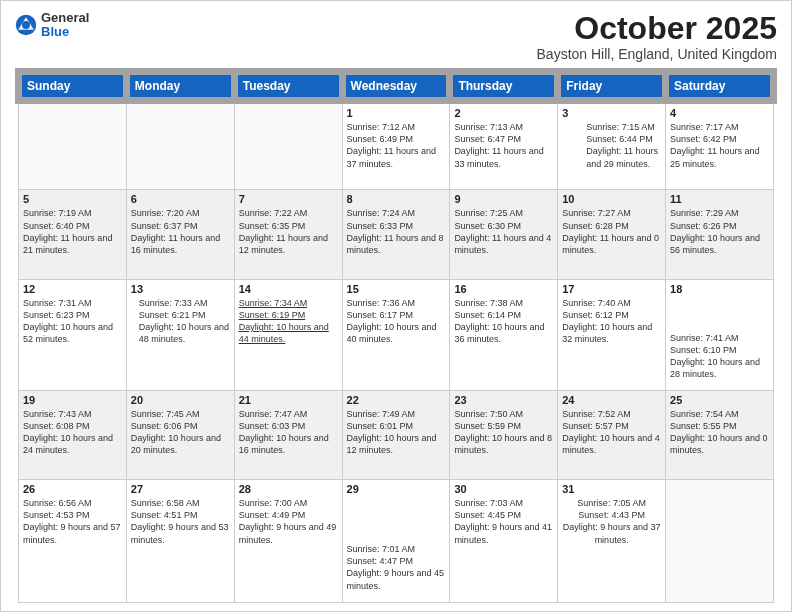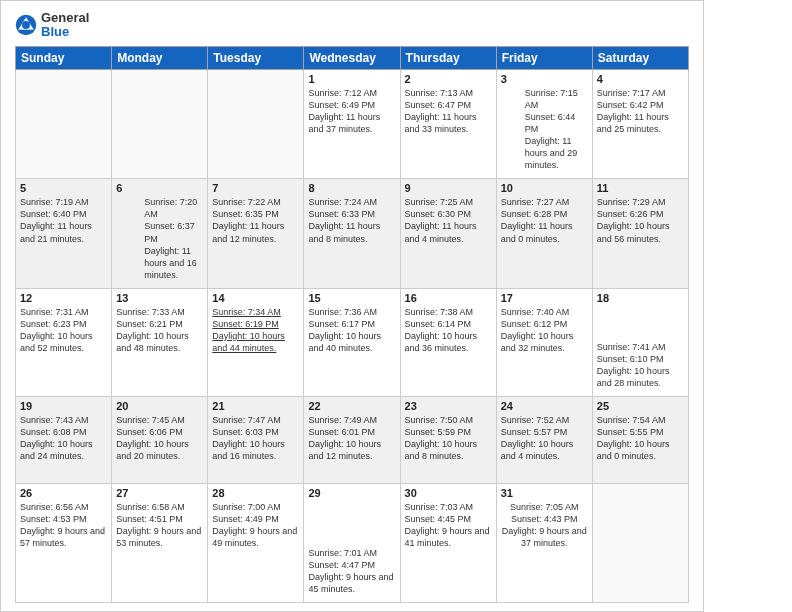--- a/index.html
+++ b/index.html
@@ -4,21 +4,21 @@
   <style>
     * { margin: 0; padding: 0; box-sizing: border-box; }
     body {
       font-family: Arial, sans-serif;
       background: #fff;
       width: 792px;
       height: 612px;
       overflow: hidden;
     }
     .page {
-      width: 704px;
+      width: 792px;
       height: 612px;
       background: #fff;
       border: 1px solid #ccc;
       display: flex;
       flex-direction: column;
       padding: 10px 14px 8px 14px;
     }
     .header {
       display: flex;
       justify-content: space-between;
@@ -61,21 +61,21 @@
       width: 100%;
       table-layout: fixed;
     }
     .calendar th {
       background: #1565c0;
       color: #fff;
       font-size: 12px;
       font-weight: bold;
       text-align: left;
       padding: 4px 5px;
-      border: 1px solid #a3a3a3;
+      border: 7px solid #a3a3a3;
     }
     .calendar td {
       border: 1px solid #ccc;
       vertical-align: top;
       padding: 3px 4px;
       font-size: 9.5px;
       color: #333;
       height: 84px;
       width: calc(100% / 7);
     }
@@ -110,20 +110,24 @@
     <div class="logo">
       <svg class="logo-icon" viewBox="0 0 28 28">
         <circle cx="14" cy="14" r="13" fill="#1565c0"></circle>
         <polygon points="14,4 24,20 4,20" fill="#fff" opacity="0.9"></polygon>
         <circle cx="14" cy="14" r="5" fill="#1565c0"></circle>
       </svg>
       <div class="logo-text">
         <div class="logo-general">General</div>
         <div class="logo-blue">Blue</div>
       </div>
+    </div>
+    <div class="title-block">
+      <div class="month-title">October 2025</div>
+      <div class="location">Bayston Hill, England, United Kingdom</div>
     </div>
   </div>
 
   <table class="calendar">
     <thead>
       <tr>
         <th>Sunday</th>
         <th>Monday</th>
         <th>Tuesday</th>
         <th>Wednesday</th>
@@ -164,21 +168,21 @@
         </tr>
         <tr class="row-shaded">
           <td>
             <span class="day-number">5</span>
             <div class="day-info" style="white-space: pre-line;">Sunrise: 7:19 AM
 Sunset: 6:40 PM
 Daylight: 11 hours and 21 minutes.</div>
           </td>
           <td>
             <span class="day-number">6</span>
-            <div class="day-info" style="white-space: pre-line; margin-left: 28px;">Sunrise: 7:20 AM
+            <div class="day-info" style="white-space: pre-line;">Sunrise: 7:20 AM
 Sunset: 6:37 PM
 Daylight: 11 hours and 16 minutes.</div>
           </td>
           <td>
             <span class="day-number">7</span>
             <div class="day-info" style="white-space: pre-line;">Sunrise: 7:22 AM
 Sunset: 6:35 PM
 Daylight: 11 hours and 12 minutes.</div>
           </td>
           <td>
@@ -208,21 +212,21 @@
         </tr>
         <tr>
           <td>
             <span class="day-number">12</span>
             <div class="day-info" style="white-space: pre-line;">Sunrise: 7:31 AM
 Sunset: 6:23 PM
 Daylight: 10 hours and 52 minutes.</div>
           </td>
           <td>
             <span class="day-number">13</span>
-            <div class="day-info" style="white-space: pre-line;">Sunrise: 7:33 AM
+            <div class="day-info" style="white-space: pre-line; margin-left: 8px;">Sunrise: 7:33 AM
 Sunset: 6:21 PM
 Daylight: 10 hours and 48 minutes.</div>
           </td>
           <td>
             <span class="day-number">14</span>
             <div class="day-info" style="white-space: pre-line; text-decoration: underline;">Sunrise: 7:34 AM
 Sunset: 6:19 PM
 Daylight: 10 hours and 44 minutes.</div>
           </td>
           <td>

